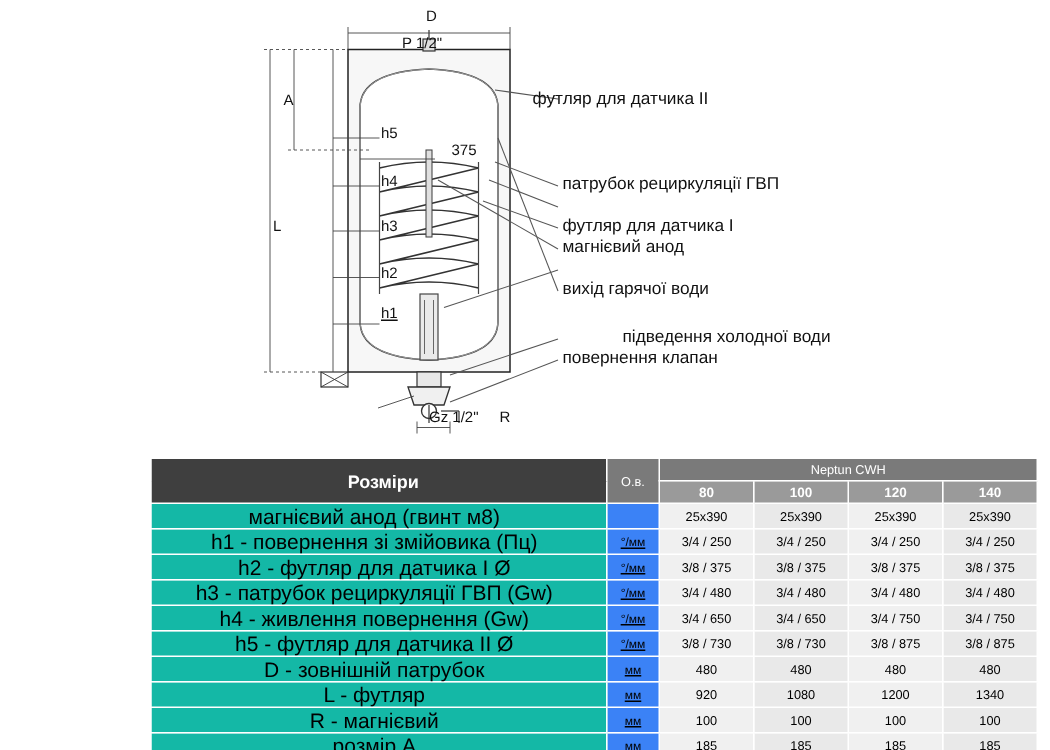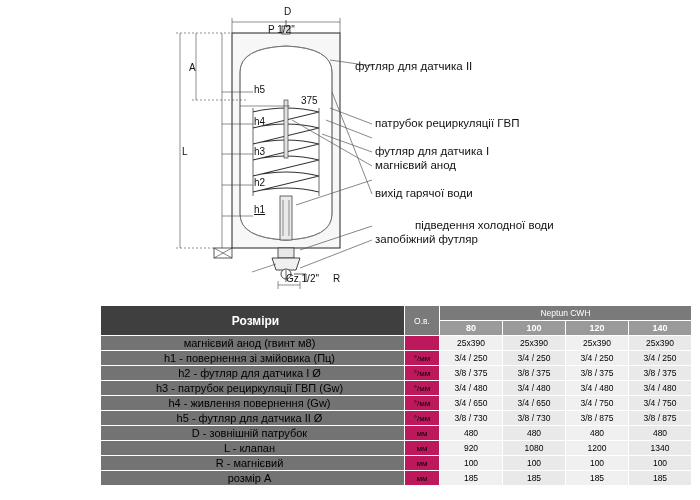--- a/index.html
+++ b/index.html
@@ -90,31 +90,32 @@
     font-size: 8.5px;
   }
   .hdr-sub {
     background: #9a9a9a;
     color: #ffffff;
     font-size: 9px;
     font-weight: bold;
     margin-left: 44px;
   }
   .rowname {
-    background: #737373;
+    background: #14b8a6;
     text-align: right;
     padding-right: 6px !important;
-    font-size: 11px;
+    font-size: 14px;
     color: #000;
   }
   .unitcell {
-    background: #be185d;
+    background: #3b82f6;
     font-size: 8px;
     color: #000;
     width: 34px;
+    text-decoration: underline;
   }
   .valcell {
     background: #f0f0f0;
     font-size: 8.5px;
     color: #000;
     width: 62px;
   }
   .valcell.alt {
     background: #e9e9e9;
   }
@@ -215,21 +216,21 @@
     <div class="dimlabel small" style="left:253px; top:95px;">375</div>
     <div class="dimlabel small" style="left:238px; top:273px;">Gz 1/2"</div>
     <div class="dimlabel small" style="left:285px; top:273px;">R</div>
 
     <div class="callout" style="left:355px; top:60px;">футляр для датчика II</div>
     <div class="callout" style="left:375px; top:117px;">патрубок рециркуляції ГВП</div>
     <div class="callout" style="left:375px; top:145px;">футляр для датчика I</div>
     <div class="callout" style="left:375px; top:159px;">магнієвий анод</div>
     <div class="callout" style="left:375px; top:187px;">вихід гарячої води</div>
     <div class="callout" style="left:375px; top:219px;margin-left:40px;">підведення холодної води</div>
-    <div class="callout" style="left:375px; top:233px;">запобіжний футляр</div>
+    <div class="callout" style="left:375px; top:233px;">повернення клапан</div>
   </div>
 
   <div id="table-wrap">
     <table class="spec">
       <tbody>
         <tr>
           <td class="hdr-dark" rowspan="2">Розміри</td>
           <td class="hdr-mid" rowspan="2">О.в.</td>
           <td class="hdr-mid" colspan="4">Neptun CWH</td>
         </tr>
@@ -297,21 +298,21 @@
         <tr>
           <td class="rowname">D - зовнішній патрубок</td>
           <td class="unitcell">мм</td>
           <td class="valcell">480</td>
           <td class="valcell alt">480</td>
           <td class="valcell">480</td>
           <td class="valcell alt">480</td>
         </tr>
 
         <tr>
-          <td class="rowname">L - клапан</td>
+          <td class="rowname">L - футляр</td>
           <td class="unitcell">мм</td>
           <td class="valcell">920</td>
           <td class="valcell alt">1080</td>
           <td class="valcell">1200</td>
           <td class="valcell alt">1340</td>
         </tr>
 
         <tr>
           <td class="rowname">R - магнієвий</td>
           <td class="unitcell">мм</td>

